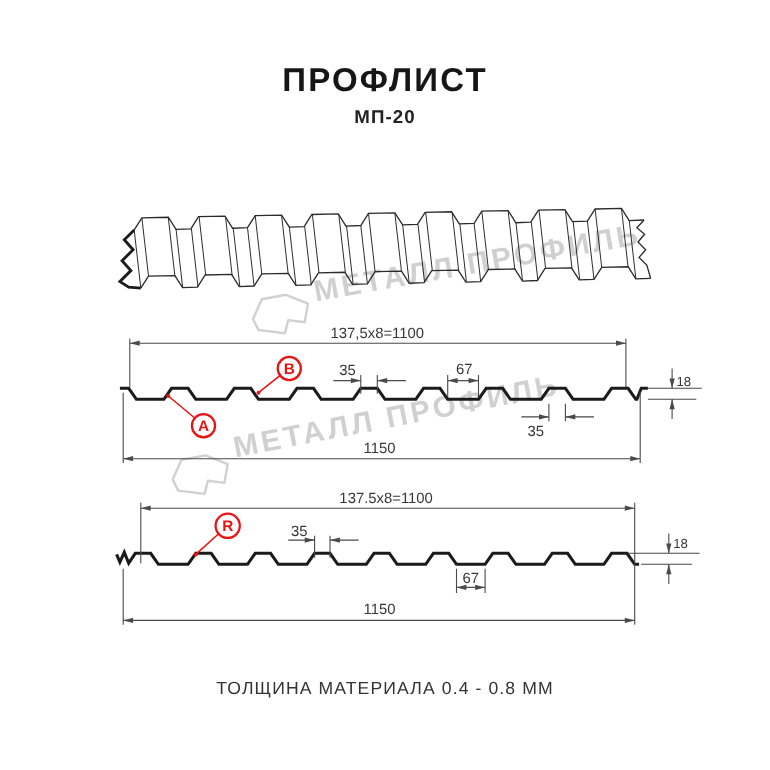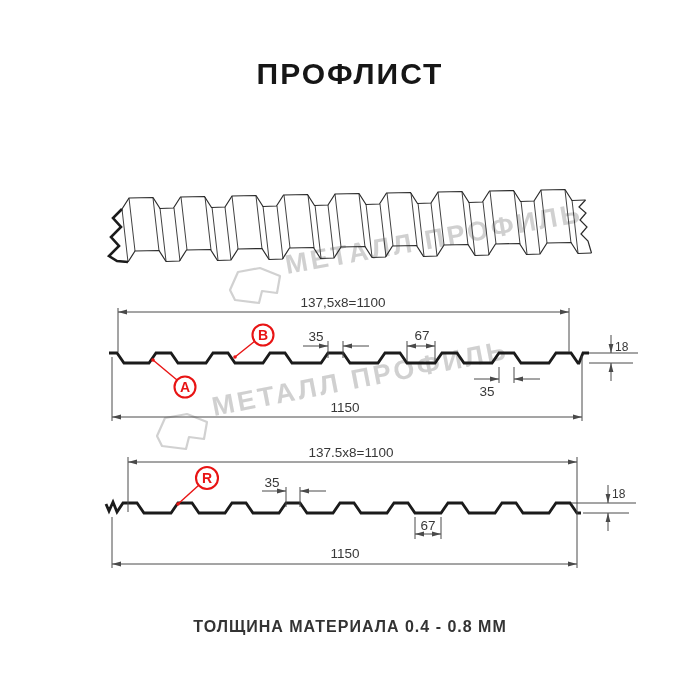--- a/index.html
+++ b/index.html
@@ -7,21 +7,21 @@
     --accent:#e81414; --watermark:#cccccc;
   }
   html,body{margin:0;padding:0;background:#ffffff;}
   .sheet{position:relative;width:700px;height:700px;background:#fff;overflow:hidden;
          font-family:"Liberation Sans", sans-serif;}
   .title{position:absolute;top:57px;left:0;width:700px;text-align:center;
          font-size:30px;font-weight:700;letter-spacing:2px;color:#161616;}
   .subtitle{position:absolute;top:97px;left:0;width:700px;text-align:center;
          font-size:17px;font-weight:600;letter-spacing:1px;color:#222;}
   .footer-note{position:absolute;top:618px;left:0;width:700px;text-align:center;
-         font-size:16px;font-weight:700;letter-spacing:1px;color:#333;}
+         font-size:16px;font-weight:400;letter-spacing:1px;color:#333;}
   svg{position:absolute;top:0;left:0;}
   .prof{stroke:var(--drawing);stroke-width:2.8;fill:none;stroke-linejoin:miter;}
   .thin3d{stroke:#2b2b2b;stroke-width:1.2;fill:none;}
   .conn3d{stroke:#2b2b2b;stroke-width:0.9;fill:none;}
   .cut3d{stroke:var(--drawing);stroke-width:2.6;fill:none;}
   .dim{stroke:var(--dimension);stroke-width:1;fill:none;}
   .arr{fill:var(--dimension);stroke:none;}
   .dimtxt{fill:var(--dimension_text);font-size:13.5px;font-family:"Liberation Sans",sans-serif;}
   .dimtxt-s{fill:var(--dimension_text);font-size:12px;font-family:"Liberation Sans",sans-serif;}
   .red{stroke:var(--accent);fill:none;stroke-width:2.1;}
@@ -31,20 +31,21 @@
   .wmtxt{fill:var(--watermark);font-size:27px;font-weight:700;letter-spacing:3px;
          font-family:"Liberation Sans",sans-serif;opacity:.9;}
   .wmlogo{stroke:var(--watermark);stroke-width:2.2;fill:none;stroke-linejoin:round;opacity:.9;}
 </style>
 </head>
 <body>
 
 <div class="sheet">
 
   <div class="title">ПРОФЛИСТ</div>
+  <div class="subtitle">МП-20</div>
 
   <svg width="700" height="700" viewBox="0 0 700 700">
 
     <g>
       <path class="wmlogo" transform="translate(228,268)" d="M2,22 L10,4 L32,0 L52,8 L49,25 L34,23 L31,35 L7,32 Z"></path>
       <text class="wmtxt" transform="translate(287,274) rotate(-10)">МЕТАЛЛ ПРОФИЛЬ</text>
     </g>
 
     <g>
 

